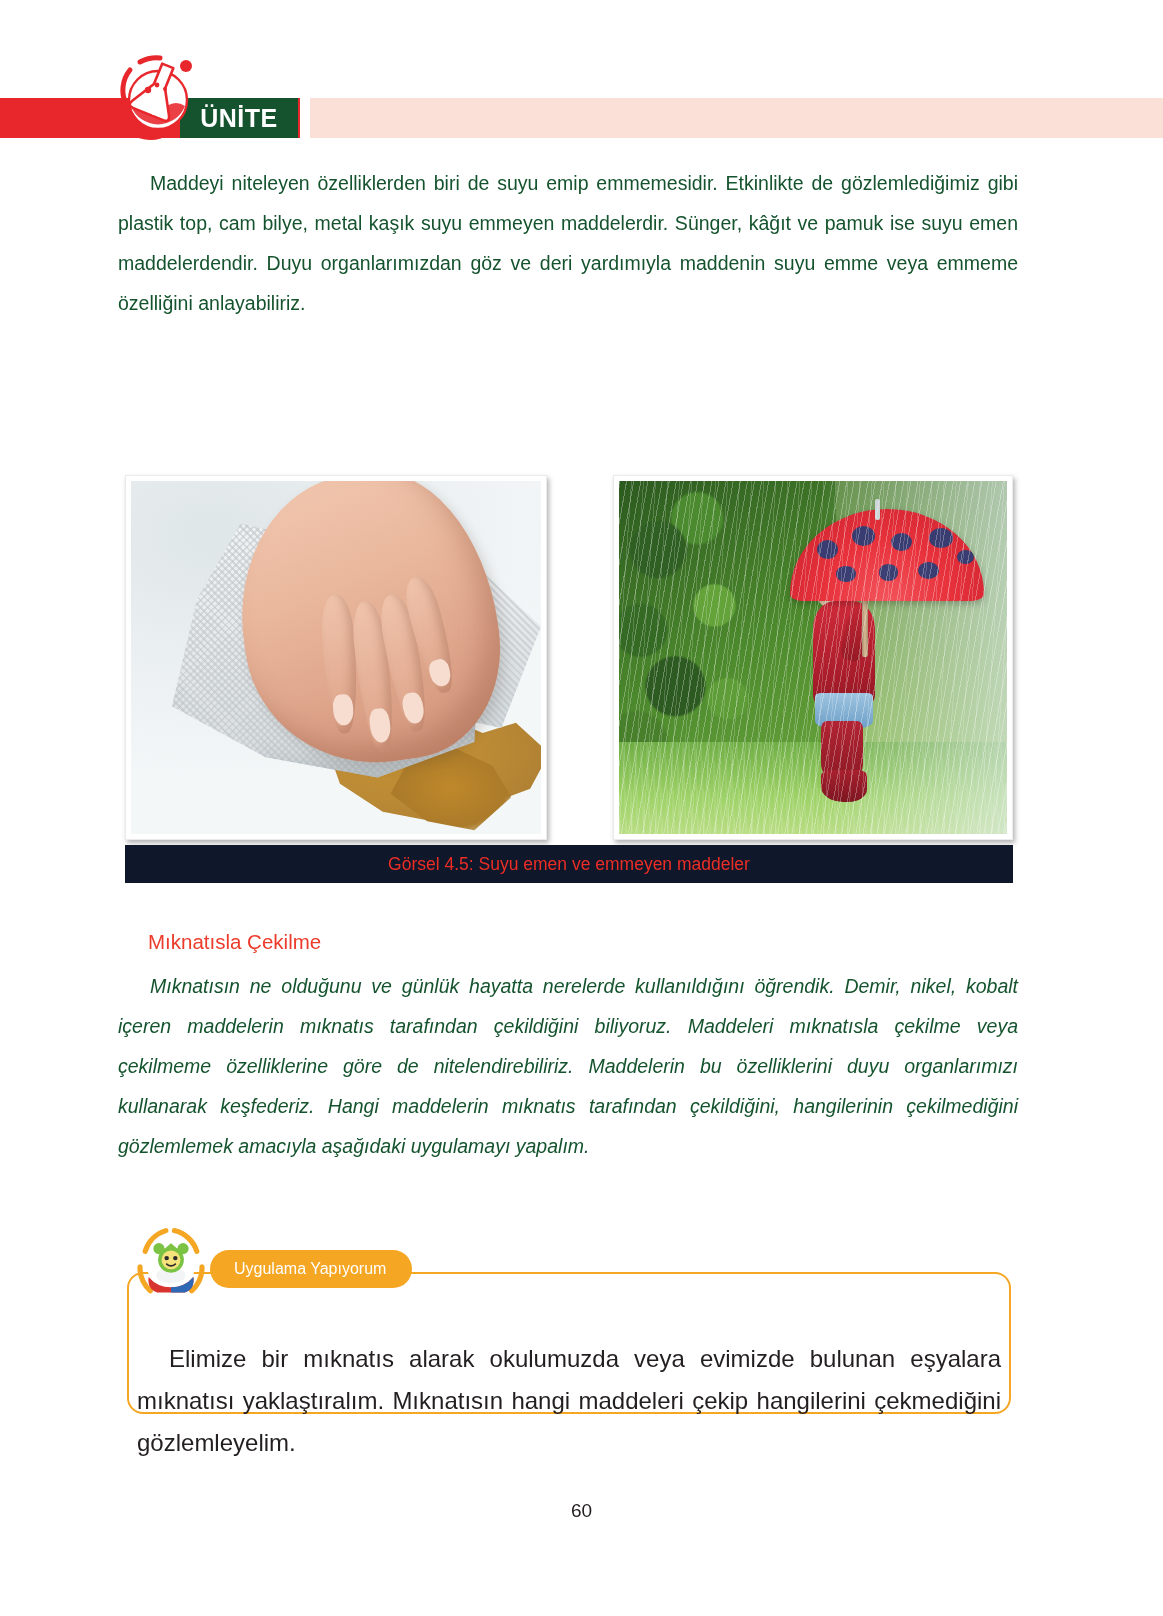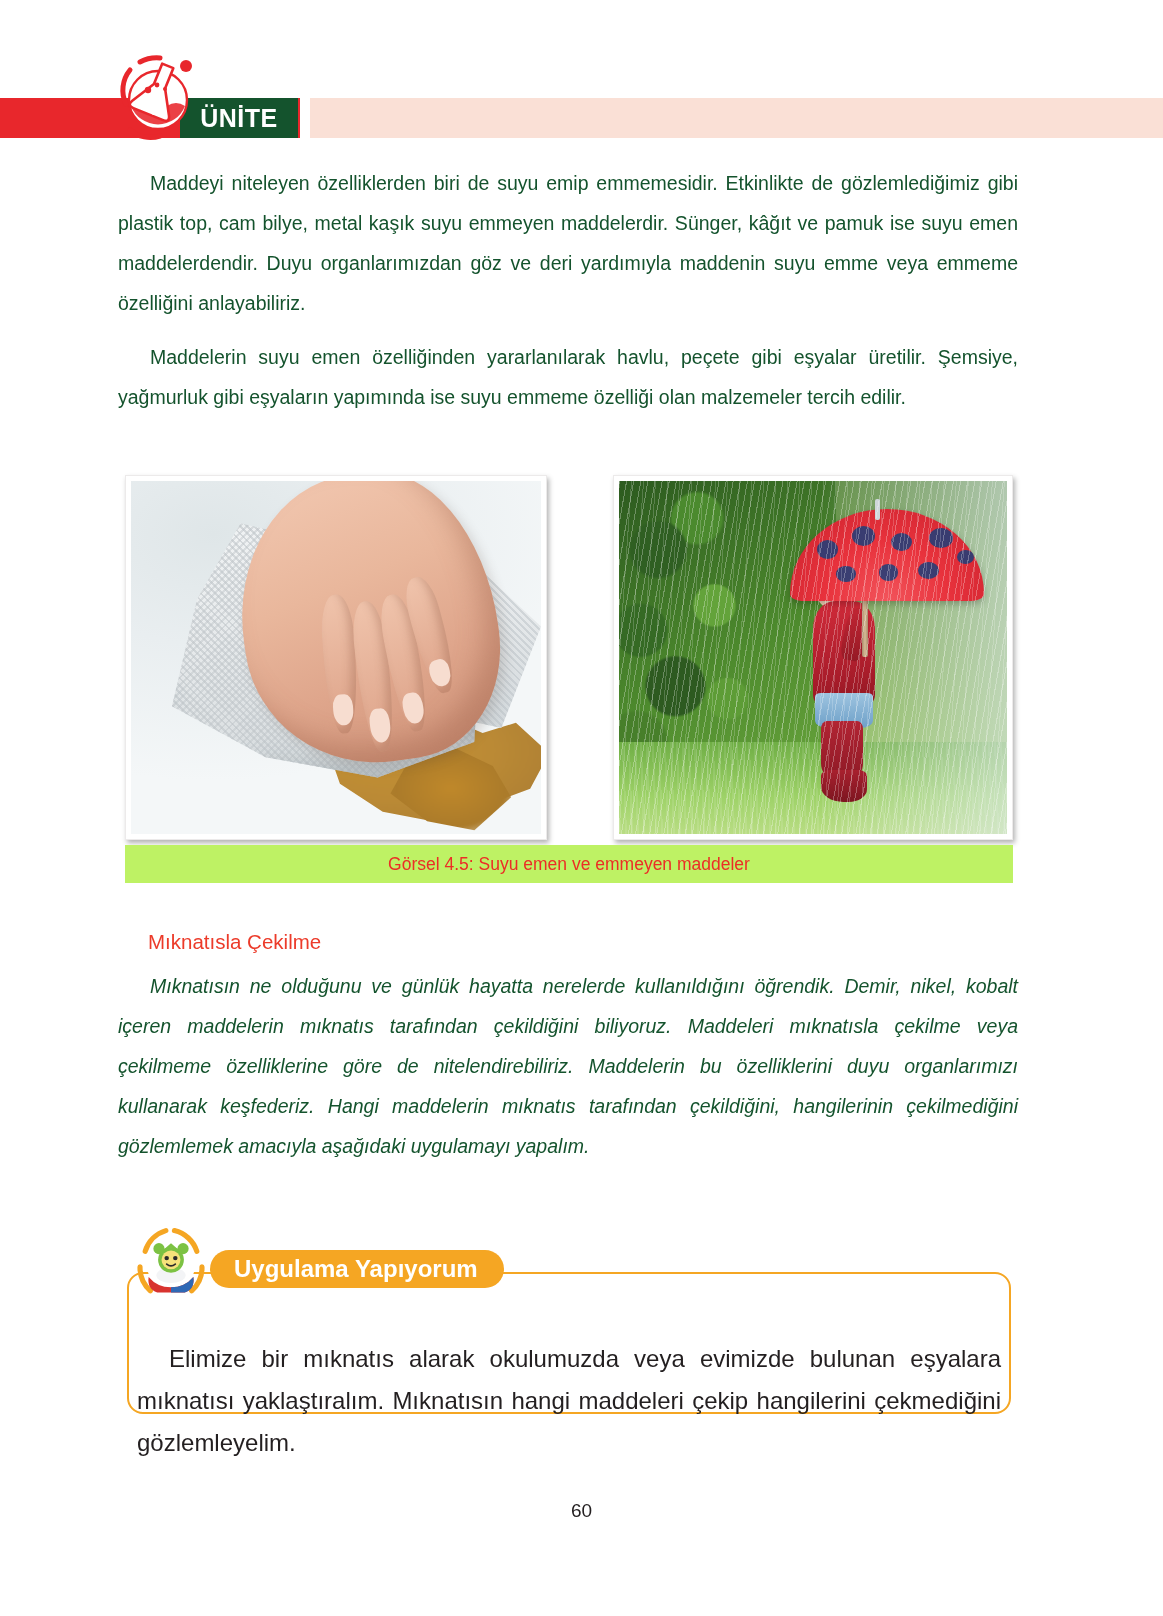--- a/index.html
+++ b/index.html
@@ -196,21 +196,21 @@
   .pb-head  { position:absolute; left:51%; top:27.5%; width:9.5%; height:9%; background: radial-gradient(circle at 40% 38%, #f6ddc6, #e7bf9f); border-radius:50%; }
   .pb-hair  { position:absolute; left:48.5%; top:26%; width:11%; height:13%; background: linear-gradient(160deg,#d9a862,#b98442); border-radius: 52% 52% 40% 40% / 56% 56% 44% 44%; z-index:-1; }
   .pb-bow   { position:absolute; left:51.5%; top:25.5%; width:5%; height:3.4%; background:#cf2230; border-radius:50%; }
   .pb-arm   { position:absolute; left:58%; top:36%; width:6%; height:15%; background: linear-gradient(160deg,#c42634,#931924); border-radius:40% 40% 30% 30%; transform: rotate(12deg); }
 
   
   .caption-bar {
     position: absolute;
     left: 125px; top: 845px;
     width: 888px; height: 38px;
-    background: #bef264;
+    background: #0f172a;
     display: flex;
     align-items: center;
     justify-content: center;
   }
   .caption-text {
     color: #ec2d26;
     font-size: 17.5px;
   }
 
   
@@ -253,22 +253,22 @@
   .act-pill {
     position: absolute;
     left: 210px; top: 1250px;
     height: 38px;
     padding: 0 26px 0 24px;
     background: #f5a623;
     border-radius: 19px;
     display: flex;
     align-items: center;
     color: #ffffff;
-    font-size: 24px;
-    font-weight: bold;
+    font-size: 16px;
+    font-weight: normal;
     z-index: 3;
   }
   .act-icon {
     position: absolute;
     left: 128px; top: 1222px;
     width: 86px; height: 86px;
     z-index: 4;
   }
 
   
@@ -300,21 +300,20 @@
     <circle cx="40" cy="46" r="3.2" fill="#e8272c"></circle>
     <circle cx="49" cy="41" r="2.4" fill="#e8272c"></circle>
     <circle cx="57" cy="45" r="2.0" fill="#e8272c"></circle>
     <circle cx="78" cy="22" r="6" fill="#e8272c"></circle>
   </svg>
   <div class="unit-num">4.</div>
 </div>
 
 <div class="content">
   <p class="body-par">Maddeyi niteleyen özelliklerden biri de suyu emip emmemesidir. Etkinlikte de gözlemlediğimiz gibi plastik top, cam bilye, metal kaşık suyu emmeyen maddelerdir. Sünger, kâğıt ve pamuk ise suyu emen maddelerdendir. Duyu organlarımızdan göz ve deri yardımıyla maddenin suyu emme veya emmeme özelliğini anlayabiliriz.</p>
-  <p class="body-par">Maddelerin suyu emen özelliğinden yararlanılarak havlu, peçete gibi eşyalar üretilir. Şemsiye, yağmurluk gibi eşyaların yapımında ise suyu emmeme özelliği olan malzemeler tercih edilir.</p>
 </div>
 
 <div class="figure-row">
 
   <div class="photo-frame photo-a">
     <div class="photo-inner">
       <div class="pa-bg"></div>
       <div class="pa-spill"></div>
       <div class="pa-spill2"></div>
       <div class="pa-towel"></div>

